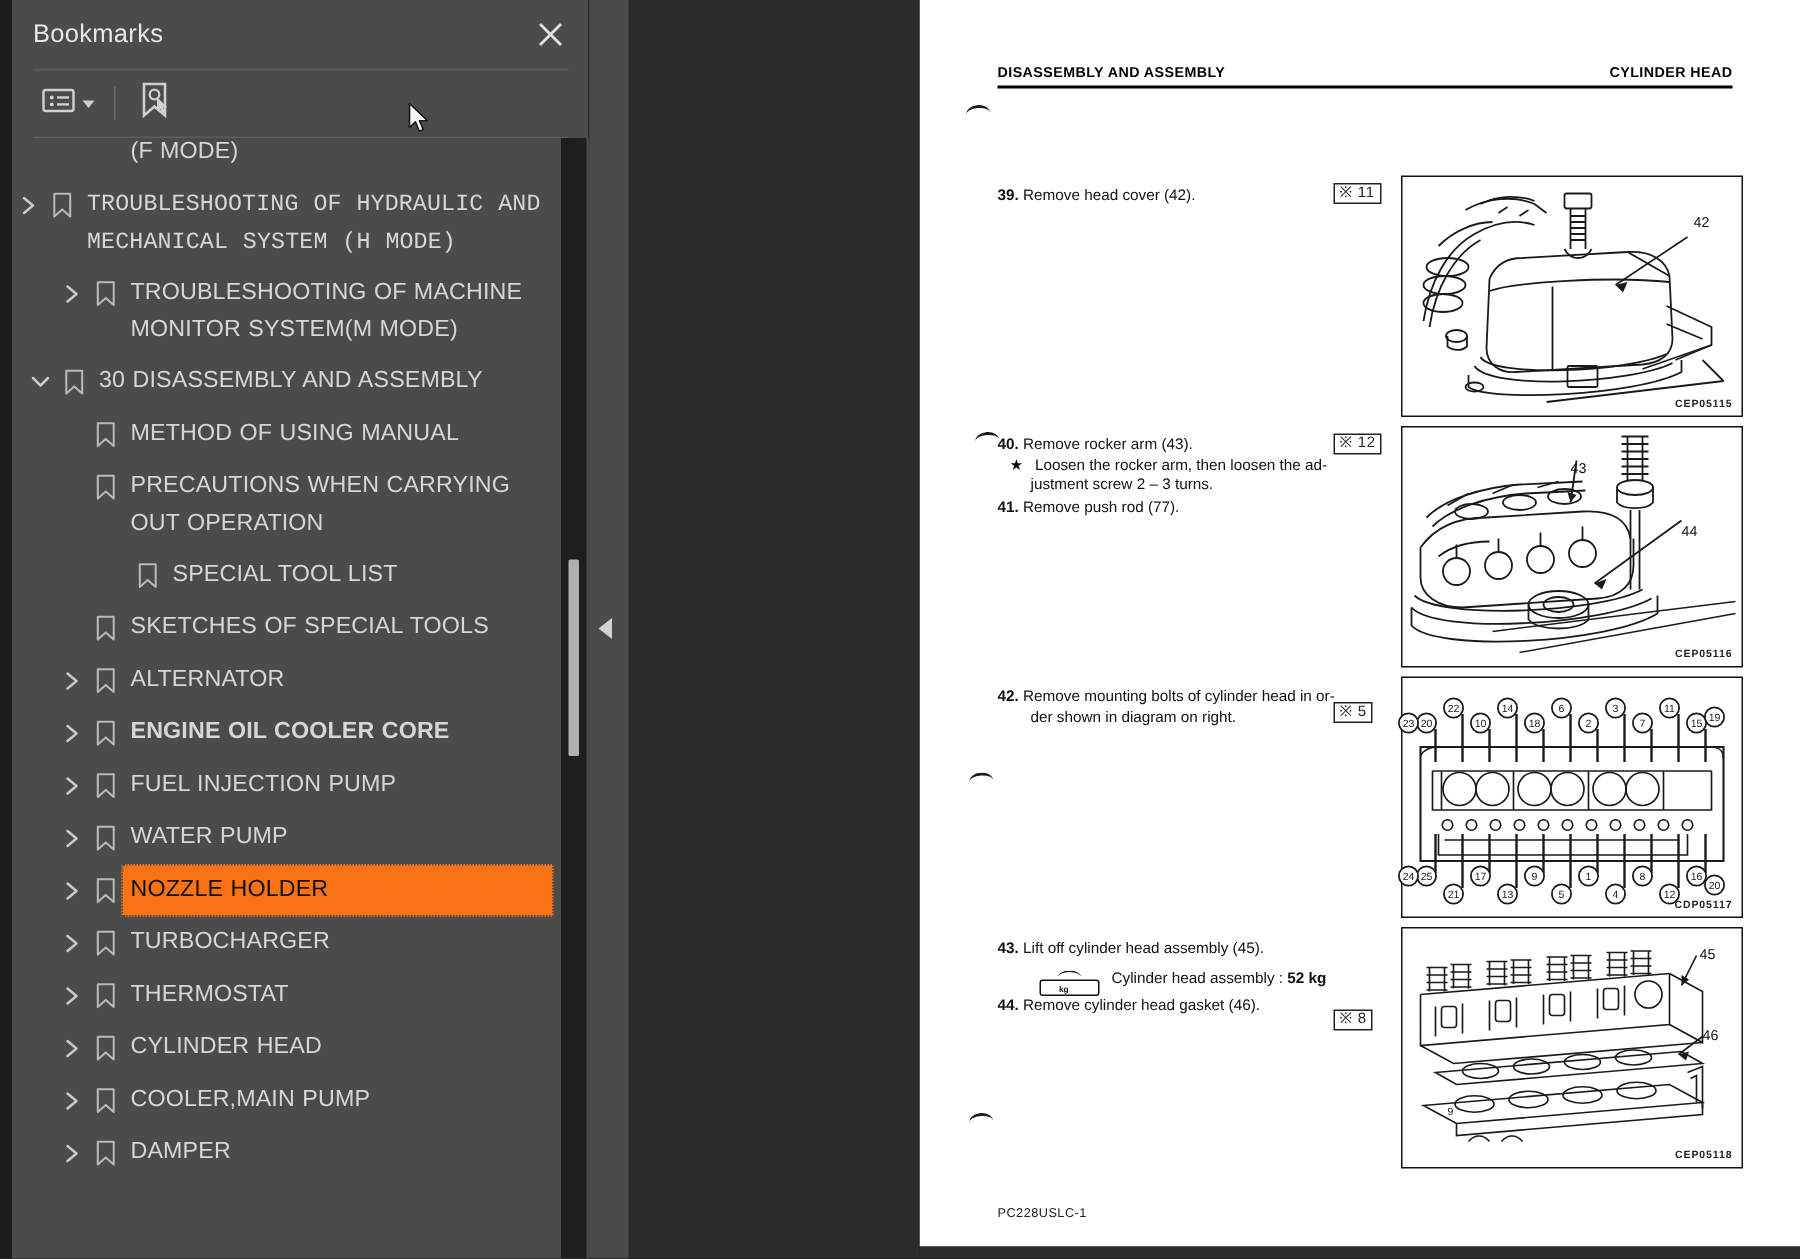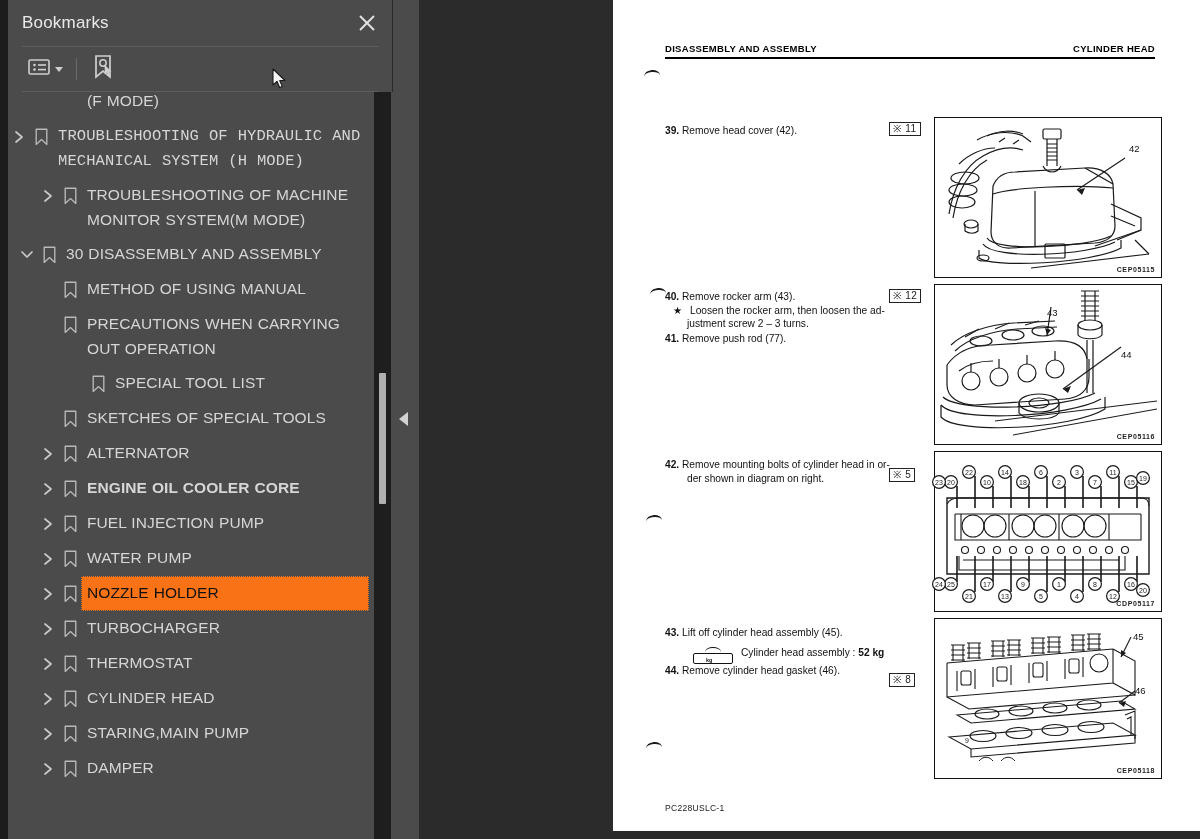--- a/index.html
+++ b/index.html
@@ -480,21 +480,21 @@
               <div class="twisty">
                 <svg width="11" height="14" viewBox="0 0 11 14">
                   <polyline points="2,2 8,7 2,12" fill="none" stroke="#c9c9c9" stroke-width="1.7" stroke-linecap="round" stroke-linejoin="round"></polyline>
                 </svg>
               </div>
               <div class="bm-icon">
                 <svg width="13" height="18" viewBox="0 0 13 18">
                   <path d="M1.2 1.2 H11.8 V16.4 L6.5 11.6 L1.2 16.4 Z" fill="none" stroke="#b9b9b9" stroke-width="1.35" stroke-linejoin="round"></path>
                 </svg>
               </div>
-              <div class="label">STARING,MAIN PUMP</div>
+              <div class="label">COOLER,MAIN PUMP</div>
             </div>
             <div class="node" style="padding-left: 29px;">
               <div class="twisty">
                 <svg width="11" height="14" viewBox="0 0 11 14">
                   <polyline points="2,2 8,7 2,12" fill="none" stroke="#c9c9c9" stroke-width="1.7" stroke-linecap="round" stroke-linejoin="round"></polyline>
                 </svg>
               </div>
               <div class="bm-icon">
                 <svg width="13" height="18" viewBox="0 0 13 18">
                   <path d="M1.2 1.2 H11.8 V16.4 L6.5 11.6 L1.2 16.4 Z" fill="none" stroke="#b9b9b9" stroke-width="1.35" stroke-linejoin="round"></path>

